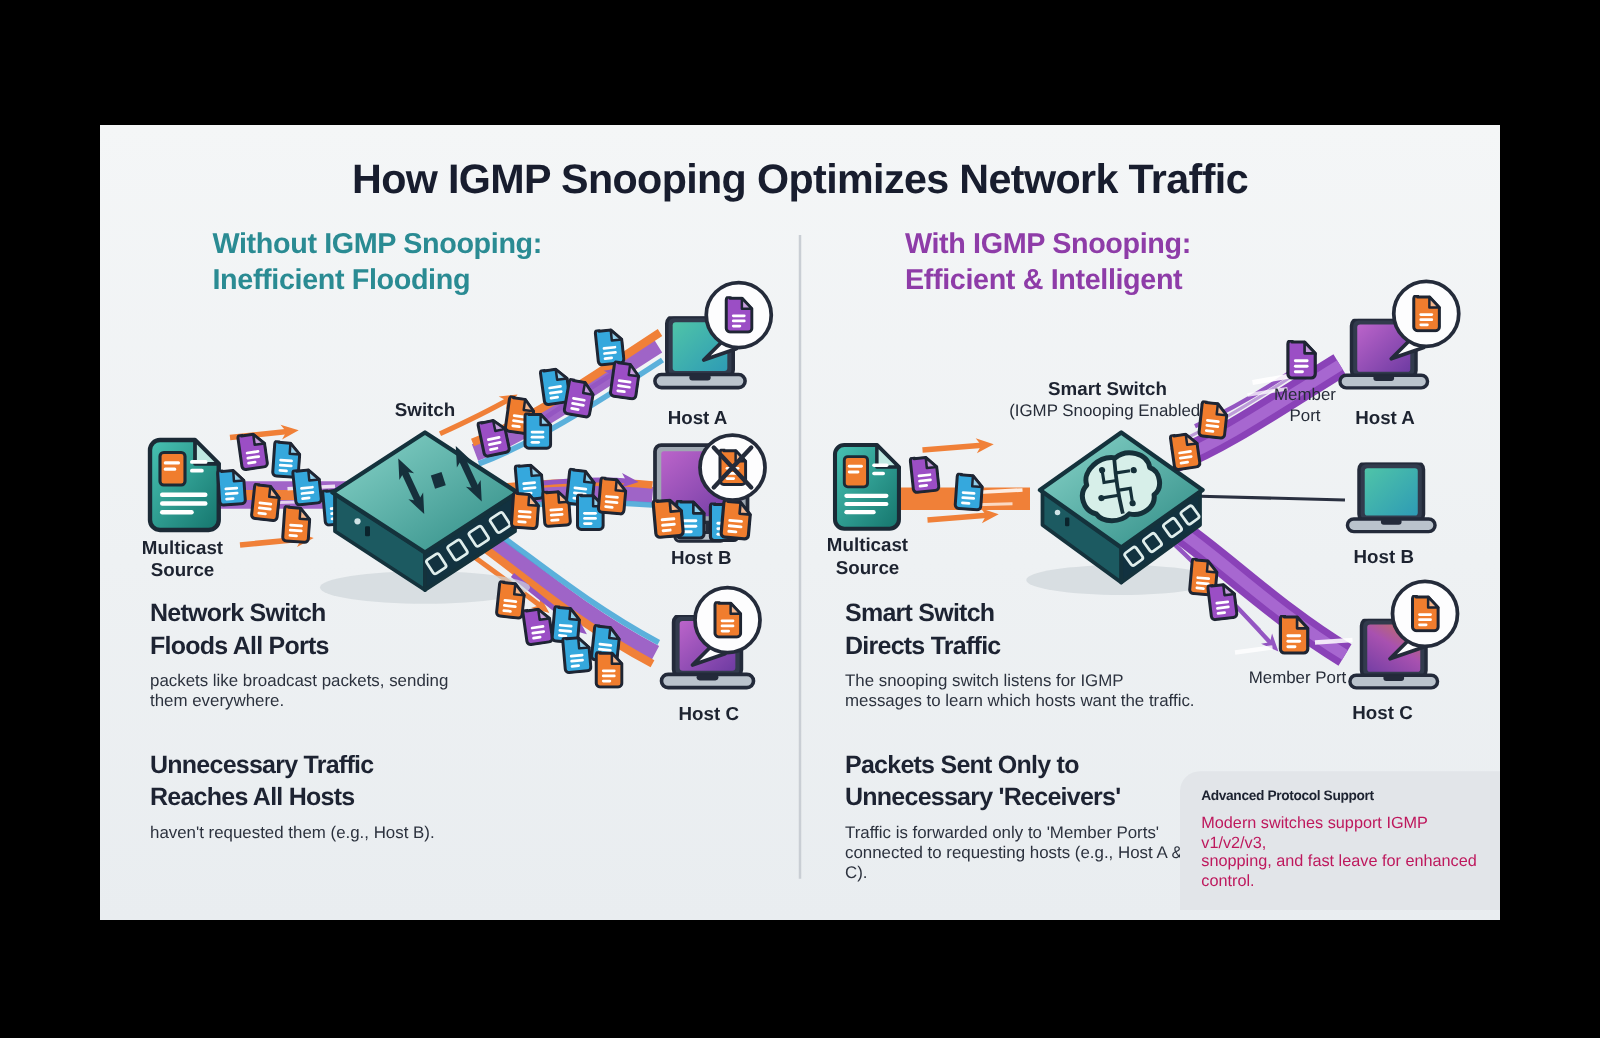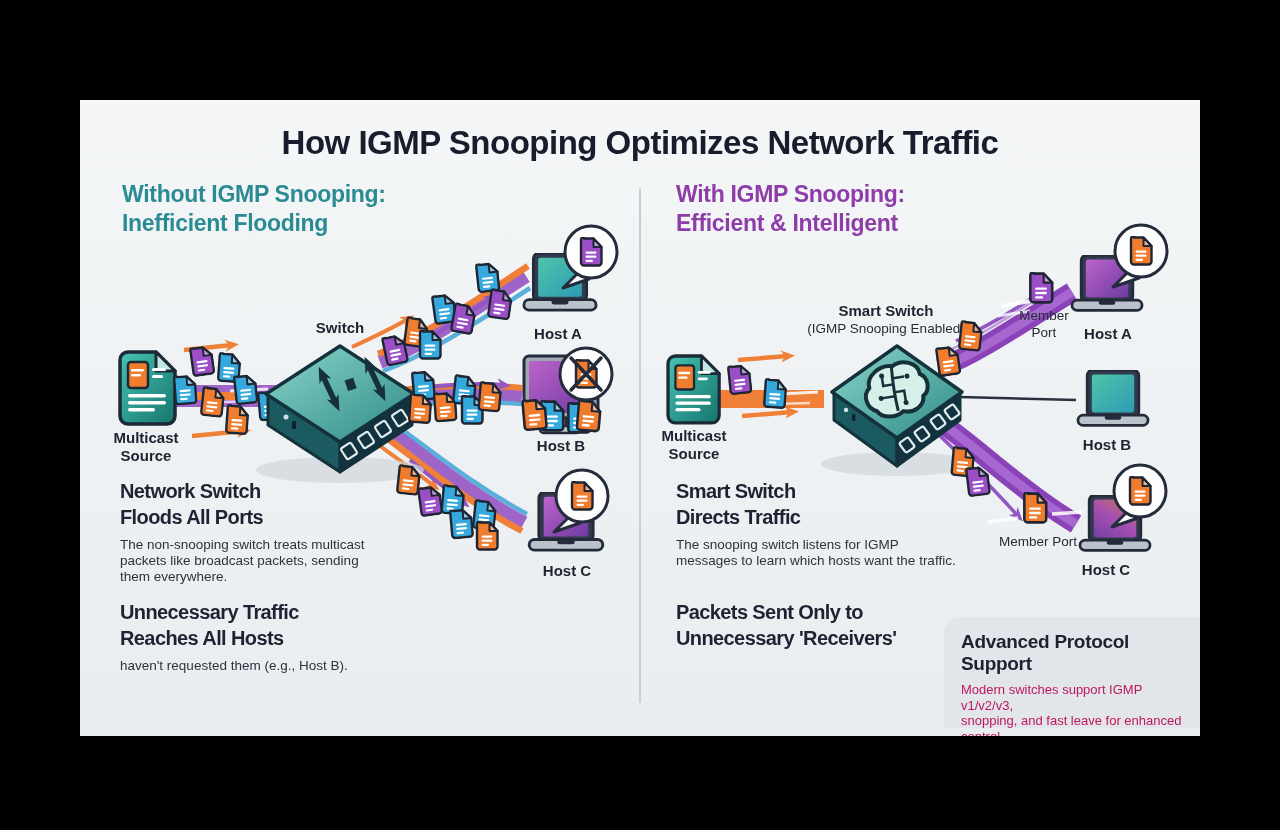--- a/index.html
+++ b/index.html
@@ -1,35 +1,35 @@
 <!DOCTYPE html>
 <html><head>
 <meta charset="utf-8">
 <style>
   html,body{margin:0;padding:0;}
   body{width:1280px;height:830px;background:#000;position:relative;font-family:"Liberation Sans",sans-serif;overflow:hidden;}
   .canvas{position:absolute;left:80px;top:100px;width:1120px;height:636px;
           background:linear-gradient(180deg,#f4f6f7 0%,#eef1f3 55%,#e9edf0 100%);overflow:hidden;}
   .title{position:absolute;top:24px;left:0;right:0;text-align:center;font-size:33px;font-weight:bold;
          color:#181d2e;letter-spacing:-0.5px;}
-  .panel-heading{position:absolute;font-size:23px;font-weight:bold;line-height:29px;letter-spacing:-0.3px;}
+  .panel-heading{position:absolute;font-size:23px;font-weight:bold;line-height:29px;letter-spacing:-0.3px;margin-left:48px;}
   .left-heading{left:42px;top:80px;color:#2a8b93;}
   .right-heading{left:596px;top:80px;color:#8e3ca8;}
   .divider{position:absolute;left:559px;top:88px;width:2px;height:515px;background:#c9ced4;}
   .diagram-svg{position:absolute;left:0;top:0;width:1120px;height:628px;}
   .section{position:absolute;width:280px;}
   .section h2{margin:0;font-size:20px;line-height:26px;font-weight:bold;color:#1d2332;letter-spacing:-0.6px;}
   .section .body{margin-top:7px;font-size:13.5px;line-height:16px;color:#2c323e;}
   .s1L{left:40px;top:378px;}
   .s2L{left:40px;top:499px;}
   .s1R{left:596px;top:378px;}
   .s2R{left:596px;top:499px;}
   .info-box{position:absolute;left:864px;top:517px;width:256px;height:111px;background:#e2e5e9;
             border-top-left-radius:16px;padding:14px 14px 0 17px;box-sizing:border-box;}
-  .info-box .info-title{font-size:19px;font-weight:bold;color:#1c2230;letter-spacing:-0.3px;}
+  .info-box .info-title{font-size:11px;font-weight:bold;color:#1c2230;letter-spacing:-0.3px;}
   .info-box .info-body{margin-top:7px;font-size:13px;line-height:15.5px;color:#be185d;}
   svg text{font-family:"Liberation Sans",sans-serif;fill:#1d2330;}
   .lbl-b{font-size:15px;font-weight:bold;}
   .lbl-n{font-size:13.5px;fill:#262c38;}
 </style>
 </head>
 <body>
 
 <div class="canvas">
 
@@ -353,21 +353,20 @@
       </g>
     </g>
   </svg>
 
   <div class="section s1L">
     <h2>
       <div>Network Switch</div>
       <div>Floods All Ports</div>
     </h2>
     <div class="body">
-      <div>The non-snooping switch treats multicast</div>
       <div>packets like broadcast packets, sending</div>
       <div>them everywhere.</div>
     </div>
   </div>
 
   <div class="section s2L">
     <h2>
       <div>Unnecessary Traffic</div>
       <div>Reaches All Hosts</div>
     </h2>
@@ -385,20 +384,24 @@
       <div>The snooping switch listens for IGMP</div>
       <div>messages to learn which hosts want the traffic.</div>
     </div>
   </div>
 
   <div class="section s2R">
     <h2>
       <div>Packets Sent Only to</div>
       <div>Unnecessary 'Receivers'</div>
     </h2>
+    <div class="body">
+      <div>Traffic is forwarded only to 'Member Ports'</div>
+      <div>connected to requesting hosts (e.g., Host A &amp; C).</div>
+    </div>
   </div>
 
   <div class="info-box">
     <div class="info-title">Advanced Protocol Support</div>
     <div class="info-body">
       <div>Modern switches support IGMP v1/v2/v3,</div>
       <div>snopping, and fast leave for enhanced</div>
       <div>control.</div>
     </div>
   </div>

